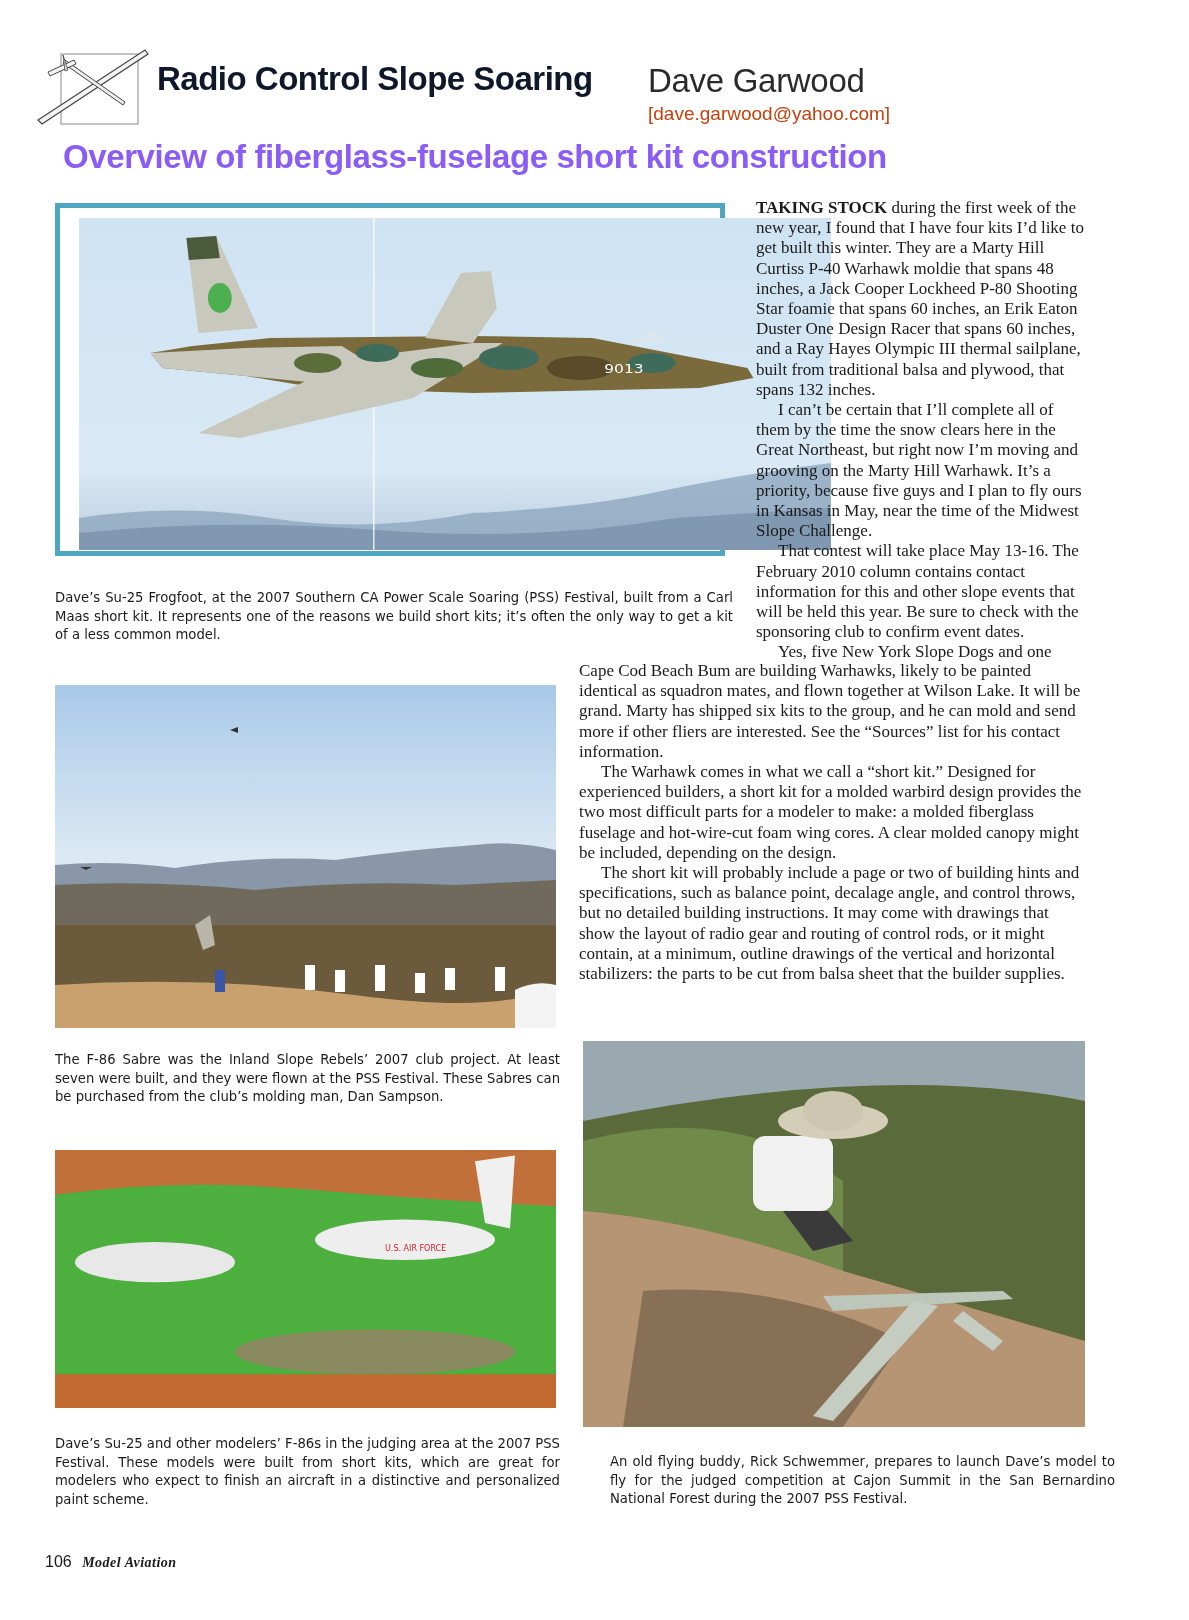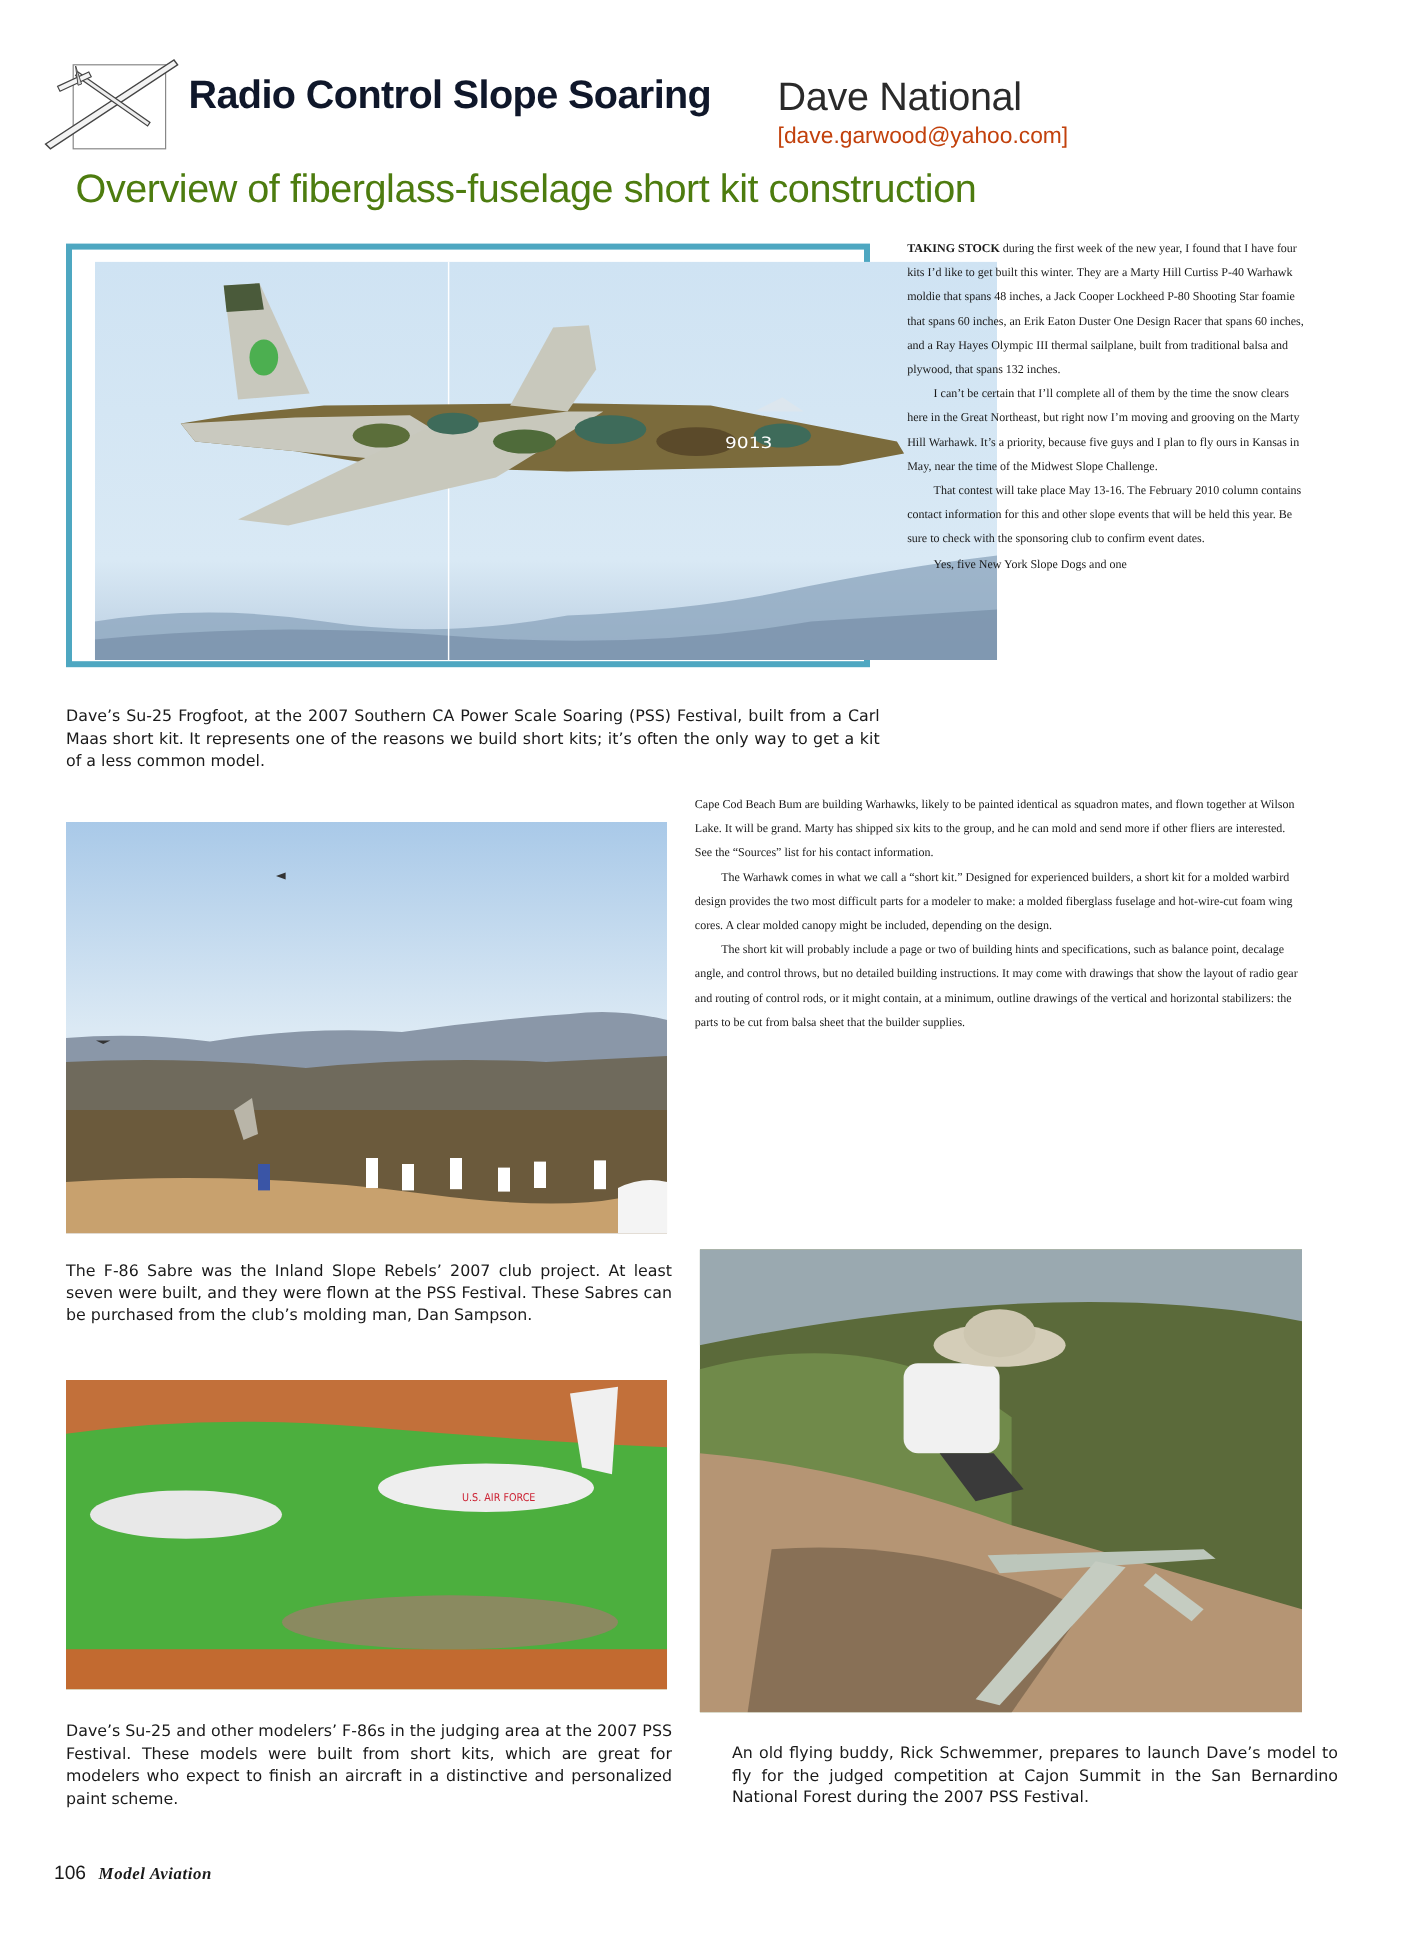--- a/index.html
+++ b/index.html
@@ -2,35 +2,35 @@
 <html><head>
 <meta charset="utf-8">
 <style>
   html, body { margin: 0; padding: 0; background: #ffffff; }
   body { width: 1189px; height: 1620px; position: relative; overflow: hidden; font-family: "Liberation Serif", serif; color: #1a1a1a; }
 
   .logo-box { position: absolute; left: 30px; top: 40px; width: 120px; height: 90px; }
   .head-title { position: absolute; left: 157px; top: 60px; font-family: "Liberation Sans", sans-serif; font-weight: bold; font-size: 33px; color: #0f172a; letter-spacing: -0.5px; white-space: nowrap; }
   .head-author { position: absolute; left: 648px; top: 62px; font-family: "Liberation Sans", sans-serif; font-size: 33px; color: #2a2a2a; font-weight: 300; letter-spacing: -0.3px; white-space: nowrap; }
   .head-email { position: absolute; left: 648px; top: 103px; font-family: "Liberation Sans", sans-serif; font-size: 19px; color: #c2410c; white-space: nowrap; }
-  .subhead { position: absolute; left: 63px; top: 138px; font-family: "Liberation Sans", sans-serif; font-size: 33px; color: #4d7c0f; font-weight: 400; letter-spacing: -0.4px; white-space: nowrap; }
+  .subhead { position: absolute; left: 63px; top: 138px; font-family: "Liberation Sans", sans-serif; font-size: 33px; color: #8b5cf6; font-weight: 700; letter-spacing: -0.4px; white-space: nowrap; }
 
   .photo { position: absolute; overflow: hidden; }
   .photo svg { display: block; width: 100%; height: 100%; }
 
   .frame1 { position: absolute; left: 55px; top: 203px; width: 670px; height: 353px; border: 5px solid #4ea7c1; box-sizing: border-box; background: #fff; }
   .photo1 { left: 79px; top: 218px; width: 752px; height: 332px; }
 
   .caption { position: absolute; font-family: "DejaVu Sans", sans-serif; font-size: 13.2px; line-height: 18.5px; color: #1a1a1a; text-align: justify; }
   .cap1 { left: 55px; top: 589px; width: 678px; }
   .cap2 { left: 55px; top: 1051px; width: 505px; }
   .cap3 { left: 55px; top: 1435px; width: 505px; }
   .cap4 { left: 610px; top: 1453px; width: 505px; }
 
-  .body-text { position: absolute; font-family: "Liberation Serif", serif; font-size: 10px; line-height: 20.2px; color: #1a1a1a; }
+  .body-text { position: absolute; font-family: "Liberation Serif", serif; font-size: 17px; line-height: 20.2px; color: #1a1a1a; }
   .body-text p { margin: 0; }
   .col-right { left: 756px; top: 198px; width: 332px; }
   .col-wide { left: 579px; top: 661px; width: 509px; }
   .indent { text-indent: 22px; }
   .lead { font-weight: bold; }
 
   .photo2 { left: 55px; top: 685px; width: 501px; height: 343px; }
   .photo3 { left: 55px; top: 1150px; width: 501px; height: 258px; }
   .photo4 { left: 583px; top: 1041px; width: 502px; height: 386px; }
 
@@ -43,21 +43,21 @@
 <div class="logo-box">
   <svg viewBox="0 0 120 90" width="120" height="90">
     <rect x="31" y="14" width="77" height="70" fill="none" stroke="#888" stroke-width="1"></rect>
     <path d="M8 80 L115 10 L118 14 L12 84 Z" fill="#f3f3f3" stroke="#444" stroke-width="1.2"></path>
     <path d="M35 20 L95 62 L93 65 L33 23 Z" fill="#eee" stroke="#444" stroke-width="1"></path>
     <path d="M18 32 L44 20 L46 24 L20 36 Z" fill="#f5f5f5" stroke="#444" stroke-width="1"></path>
     <path d="M33 15 L38 30 L35 31 Z" fill="#ddd" stroke="#444" stroke-width="0.8"></path>
   </svg>
 </div>
 <div class="head-title">Radio Control Slope Soaring</div>
-<div class="head-author">Dave National</div>
+<div class="head-author">Dave Garwood</div>
 <div class="head-email">[dave.garwood@yahoo.com]</div>
 <div class="subhead">Overview of fiberglass-fuselage short kit construction</div>
 
 <div class="frame1"></div>
 <div class="photo photo1">
   <svg viewBox="0 0 630 332" preserveAspectRatio="none">
     <defs>
       <linearGradient id="sky1" x1="0" y1="0" x2="0" y2="1">
         <stop offset="0" stop-color="#cfe3f3"></stop>
         <stop offset="0.75" stop-color="#d9e9f5"></stop>

